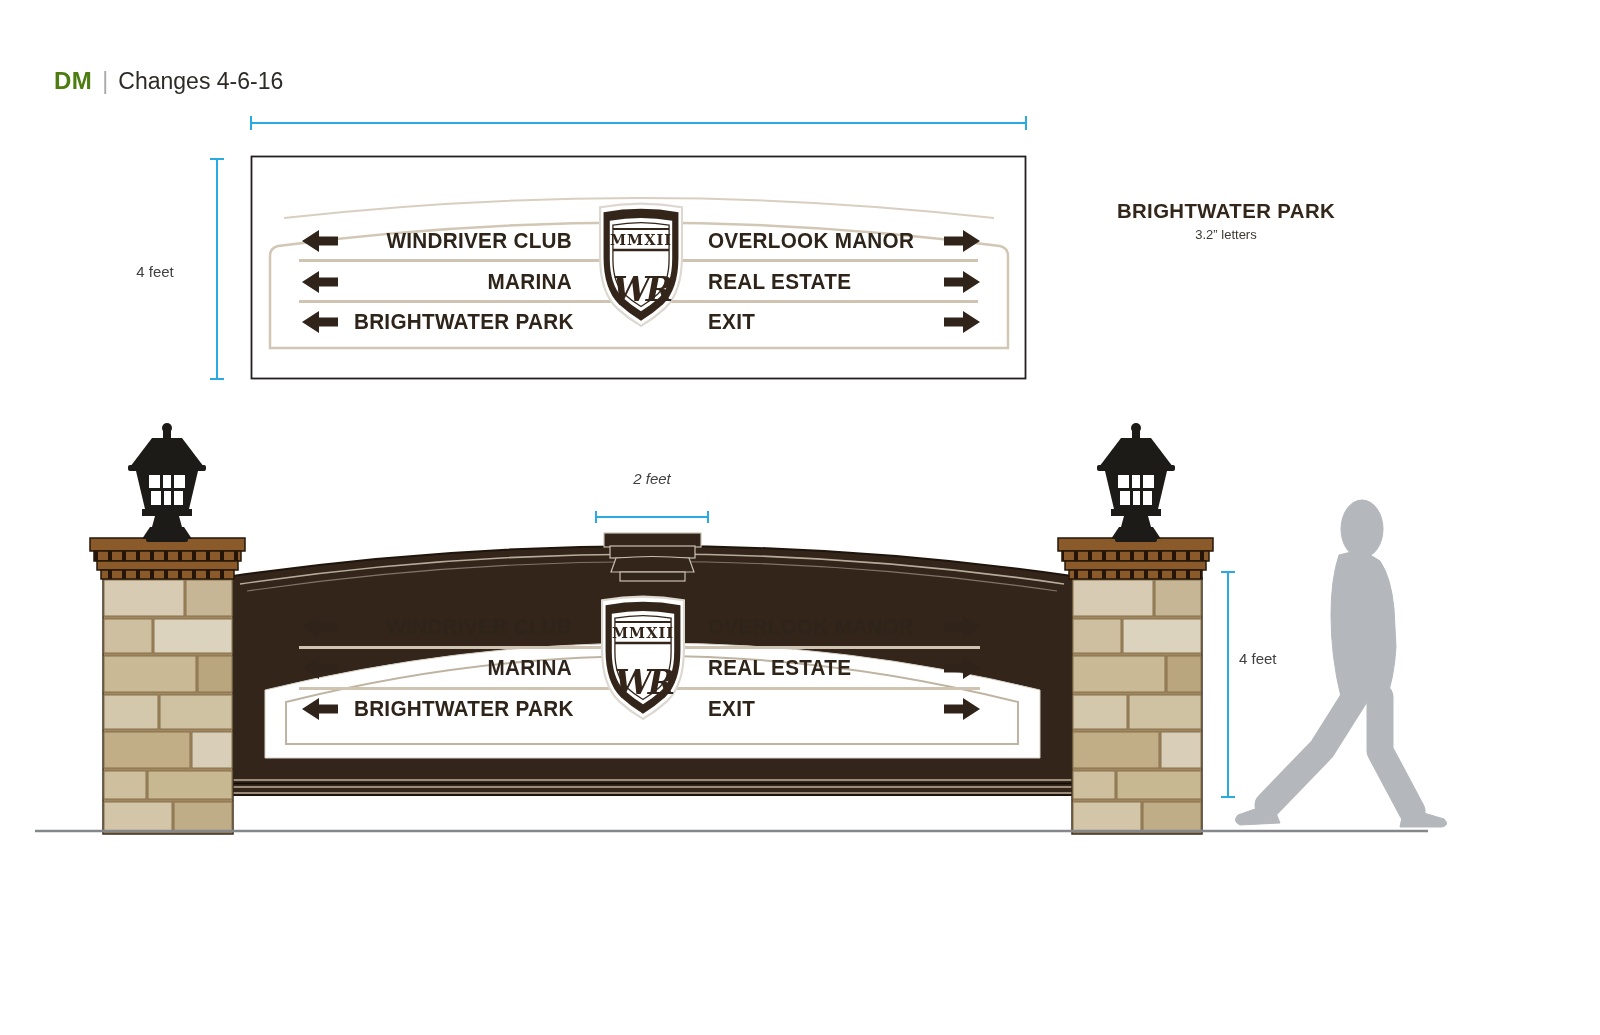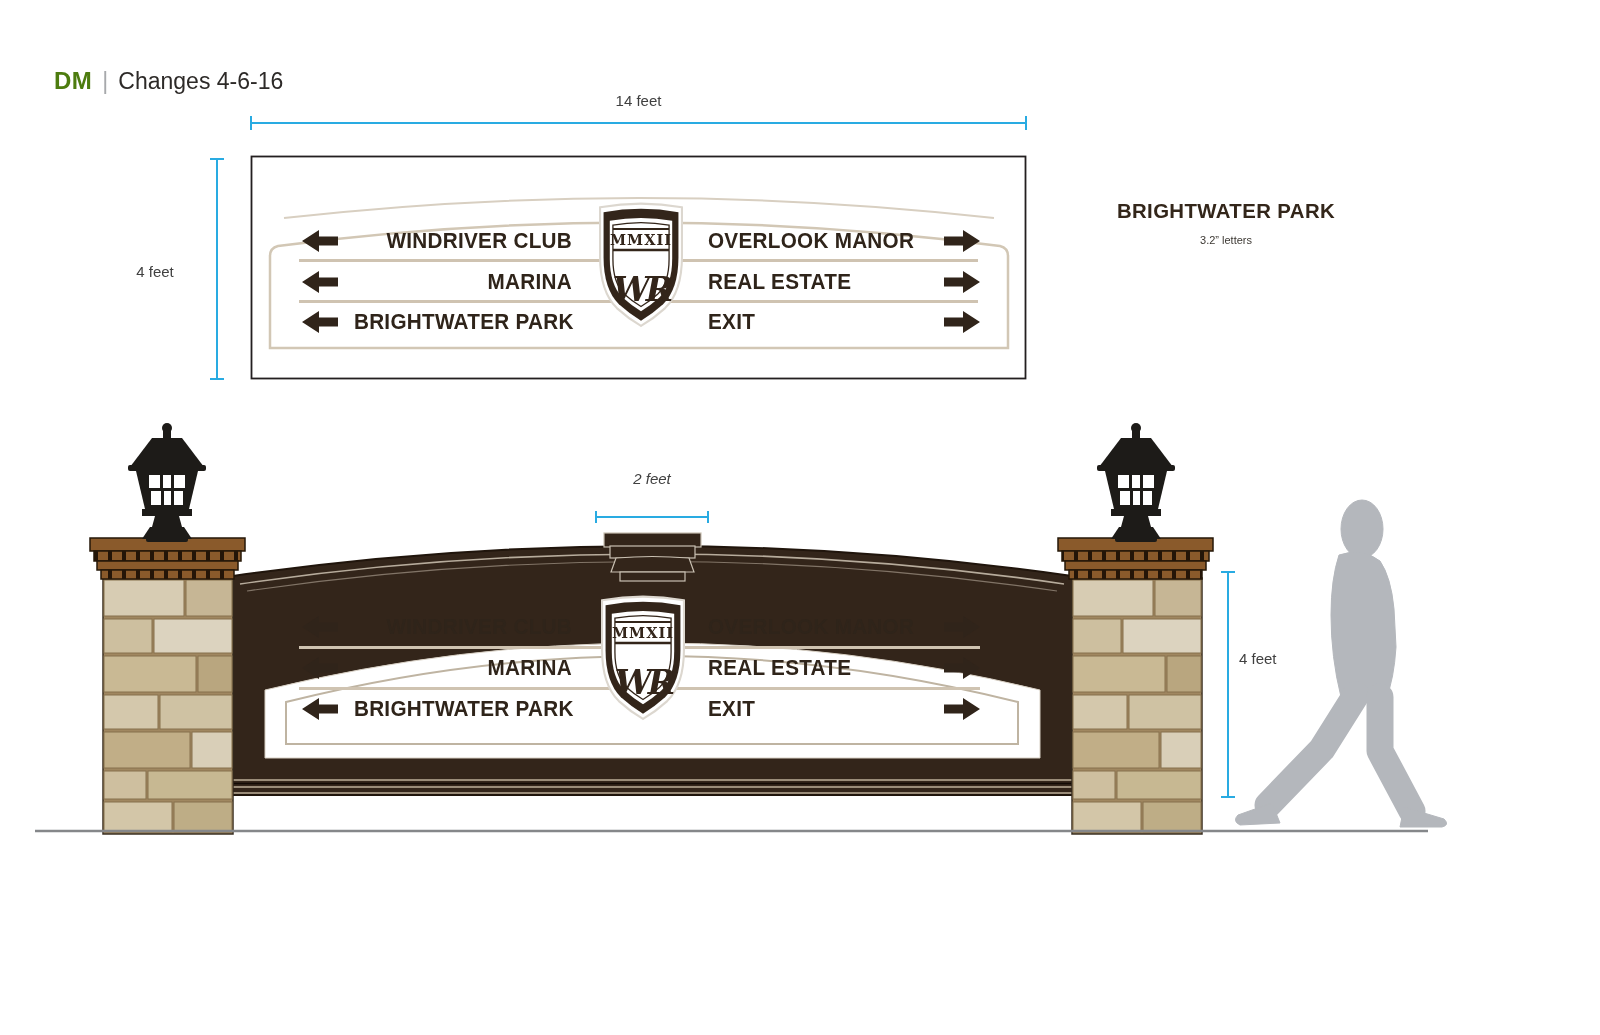--- a/index.html
+++ b/index.html
@@ -10,21 +10,21 @@
   .doc-code{font-weight:700;font-size:24px;color:#4d7c0f;letter-spacing:.5px;}
   .doc-divider{font-size:23px;color:#a7a9ac;font-weight:400;}
   .doc-title{font-size:23px;color:#2d2a28;margin-top:24px;}
   .dim-label{position:absolute;font-size:15px;color:#404040;text-align:center;}
   .sign-text{position:absolute;font-weight:700;font-size:22px;color:#2f241a;letter-spacing:.3px;
              white-space:nowrap;line-height:26px;height:26px;}
   .align-r{text-align:right;transform:scaleX(.94);transform-origin:100% 50%;}
   .align-l{text-align:left;transform:scaleX(.94);transform-origin:0 50%;}
   .anno{position:absolute;left:1095px;top:199px;width:262px;text-align:center;}
   .anno-title{font-weight:700;font-size:21px;color:#33261a;letter-spacing:.4px;transform:scaleX(.97);}
-  .anno-sub{margin-top:11px;font-size:11px;color:#3c3833;}
+  .anno-sub{margin-top:4px;font-size:13px;color:#3c3833;}
   .crest-year{font-family:"DejaVu Serif",serif;font-weight:700;font-size:14.5px;fill:#33251a;letter-spacing:1px;}
   .crest-mono{font-family:"DejaVu Serif",serif;font-style:italic;font-weight:700;font-size:33px;fill:#33251a;letter-spacing:-4px;}
 </style>
 </head>
 <body>
 
 <div class="canvas">
 
   <svg class="art" width="1600" height="1035" viewBox="0 0 1600 1035">
     <defs>
@@ -201,21 +201,20 @@
       <path d="M176,310 L216,322 Q222,328 214,330 L172,330 Z"></path>
     </g>
   </svg>
 
   <div class="doc-header">
     <span class="doc-code">DM</span>
     <span class="doc-divider">|</span>
     <span class="doc-title">Changes 4-6-16</span>
   </div>
 
-  <div class="dim-label" style="left:251px;top:92px;width:775px;">14 feet</div>
   <div class="dim-label" style="left:120px;top:263px;width:70px;">4 feet</div>
   <div class="dim-label" style="left:592px;top:470px;width:120px;font-style:italic;">2 feet</div>
   <div class="dim-label" style="left:1239px;top:650px;width:70px;text-align:left;">4 feet</div>
 
   <div class="sign-text align-r" style="left:340px;top:228px;width:232px;">WINDRIVER CLUB</div>
   <div class="sign-text align-r" style="left:340px;top:269px;width:232px;">MARINA</div>
   <div class="sign-text align-r" style="left:340px;top:309px;width:232px;">BRIGHTWATER PARK</div>
   <div class="sign-text align-l" style="left:708px;top:228px;width:240px;">OVERLOOK MANOR</div>
   <div class="sign-text align-l" style="left:708px;top:269px;width:240px;">REAL ESTATE</div>
   <div class="sign-text align-l" style="left:708px;top:309px;width:240px;">EXIT</div>

